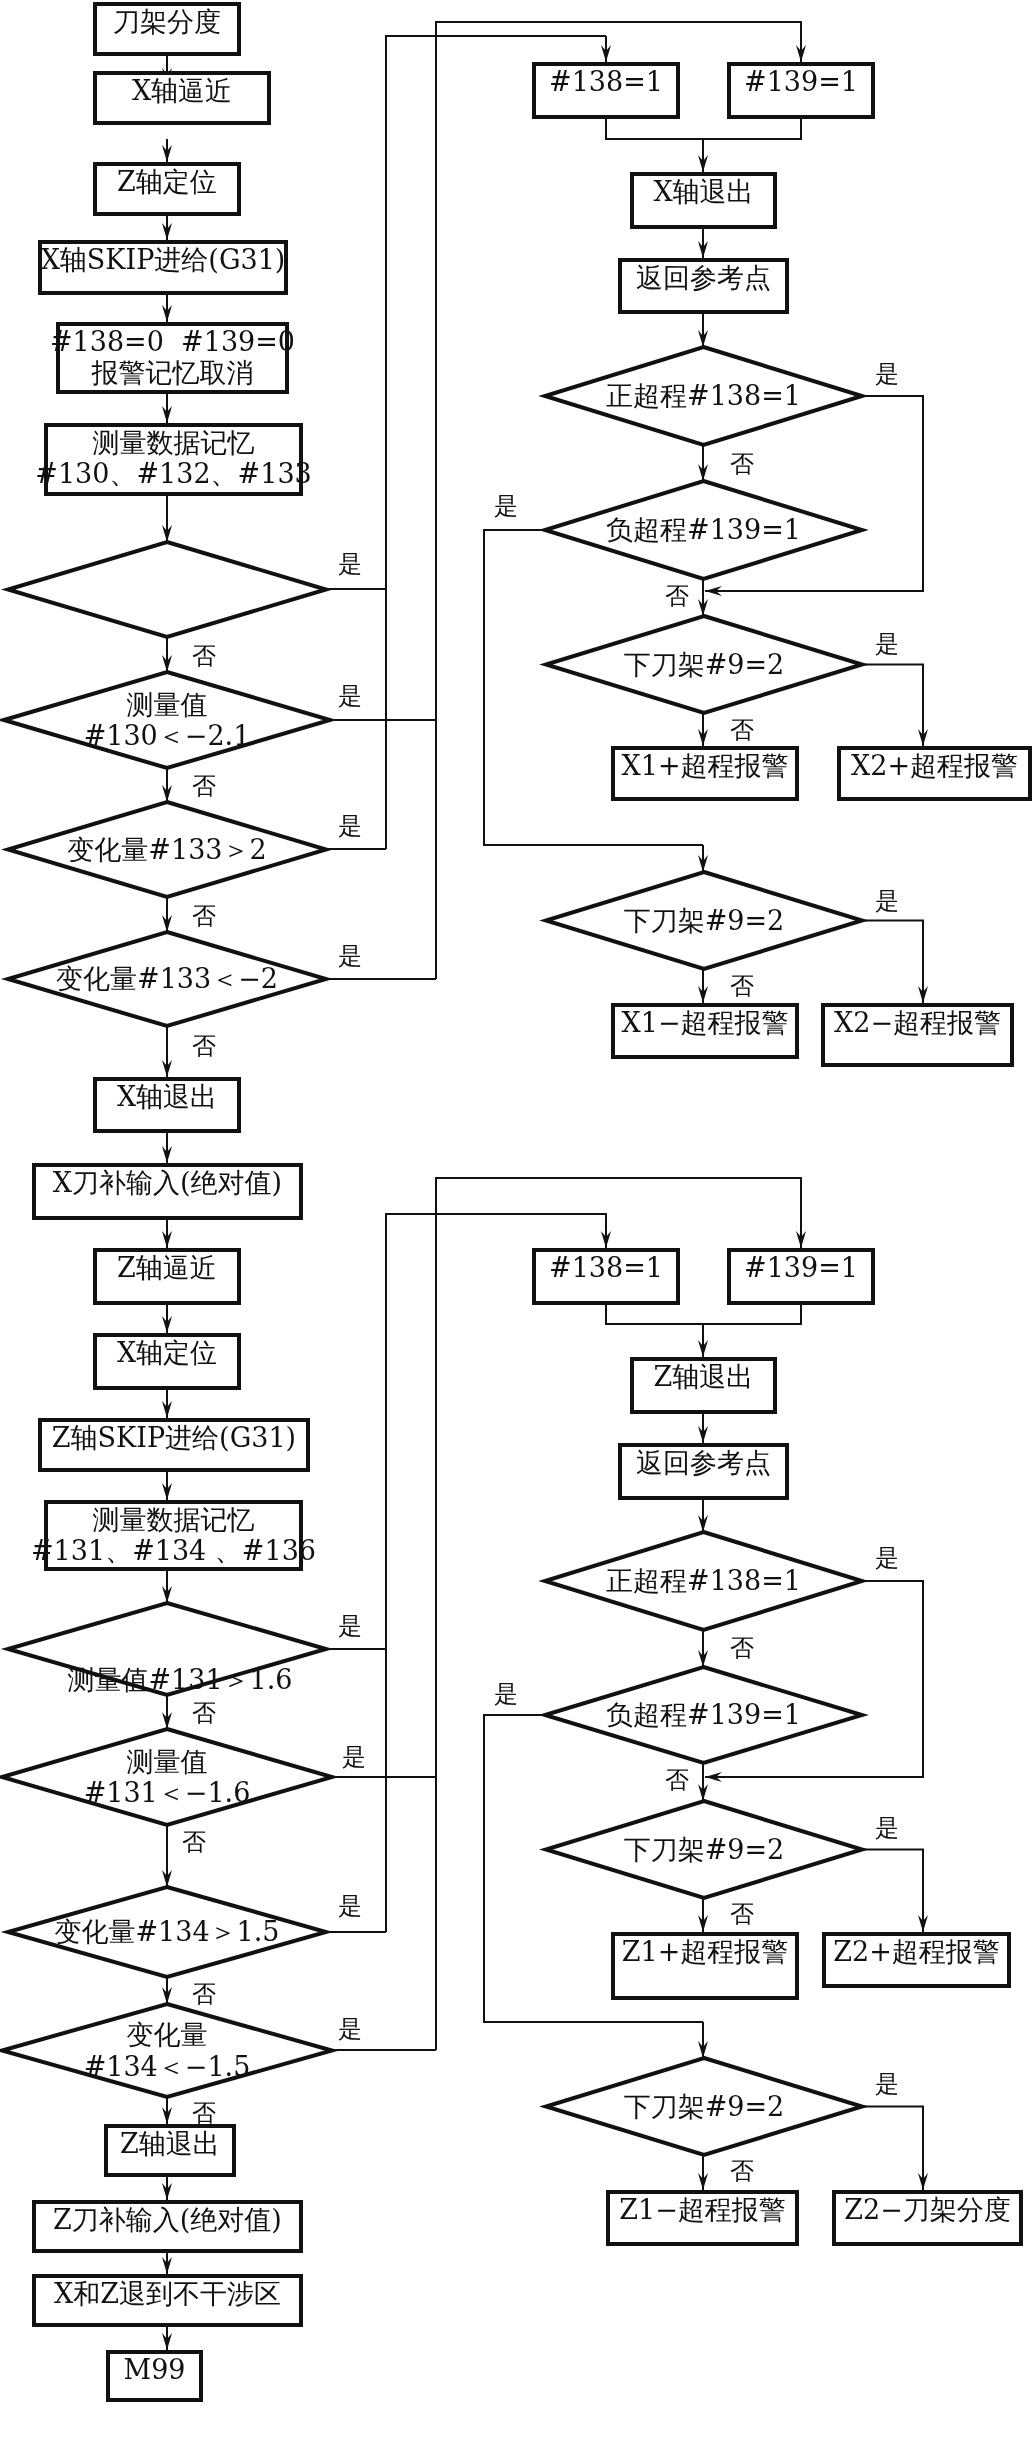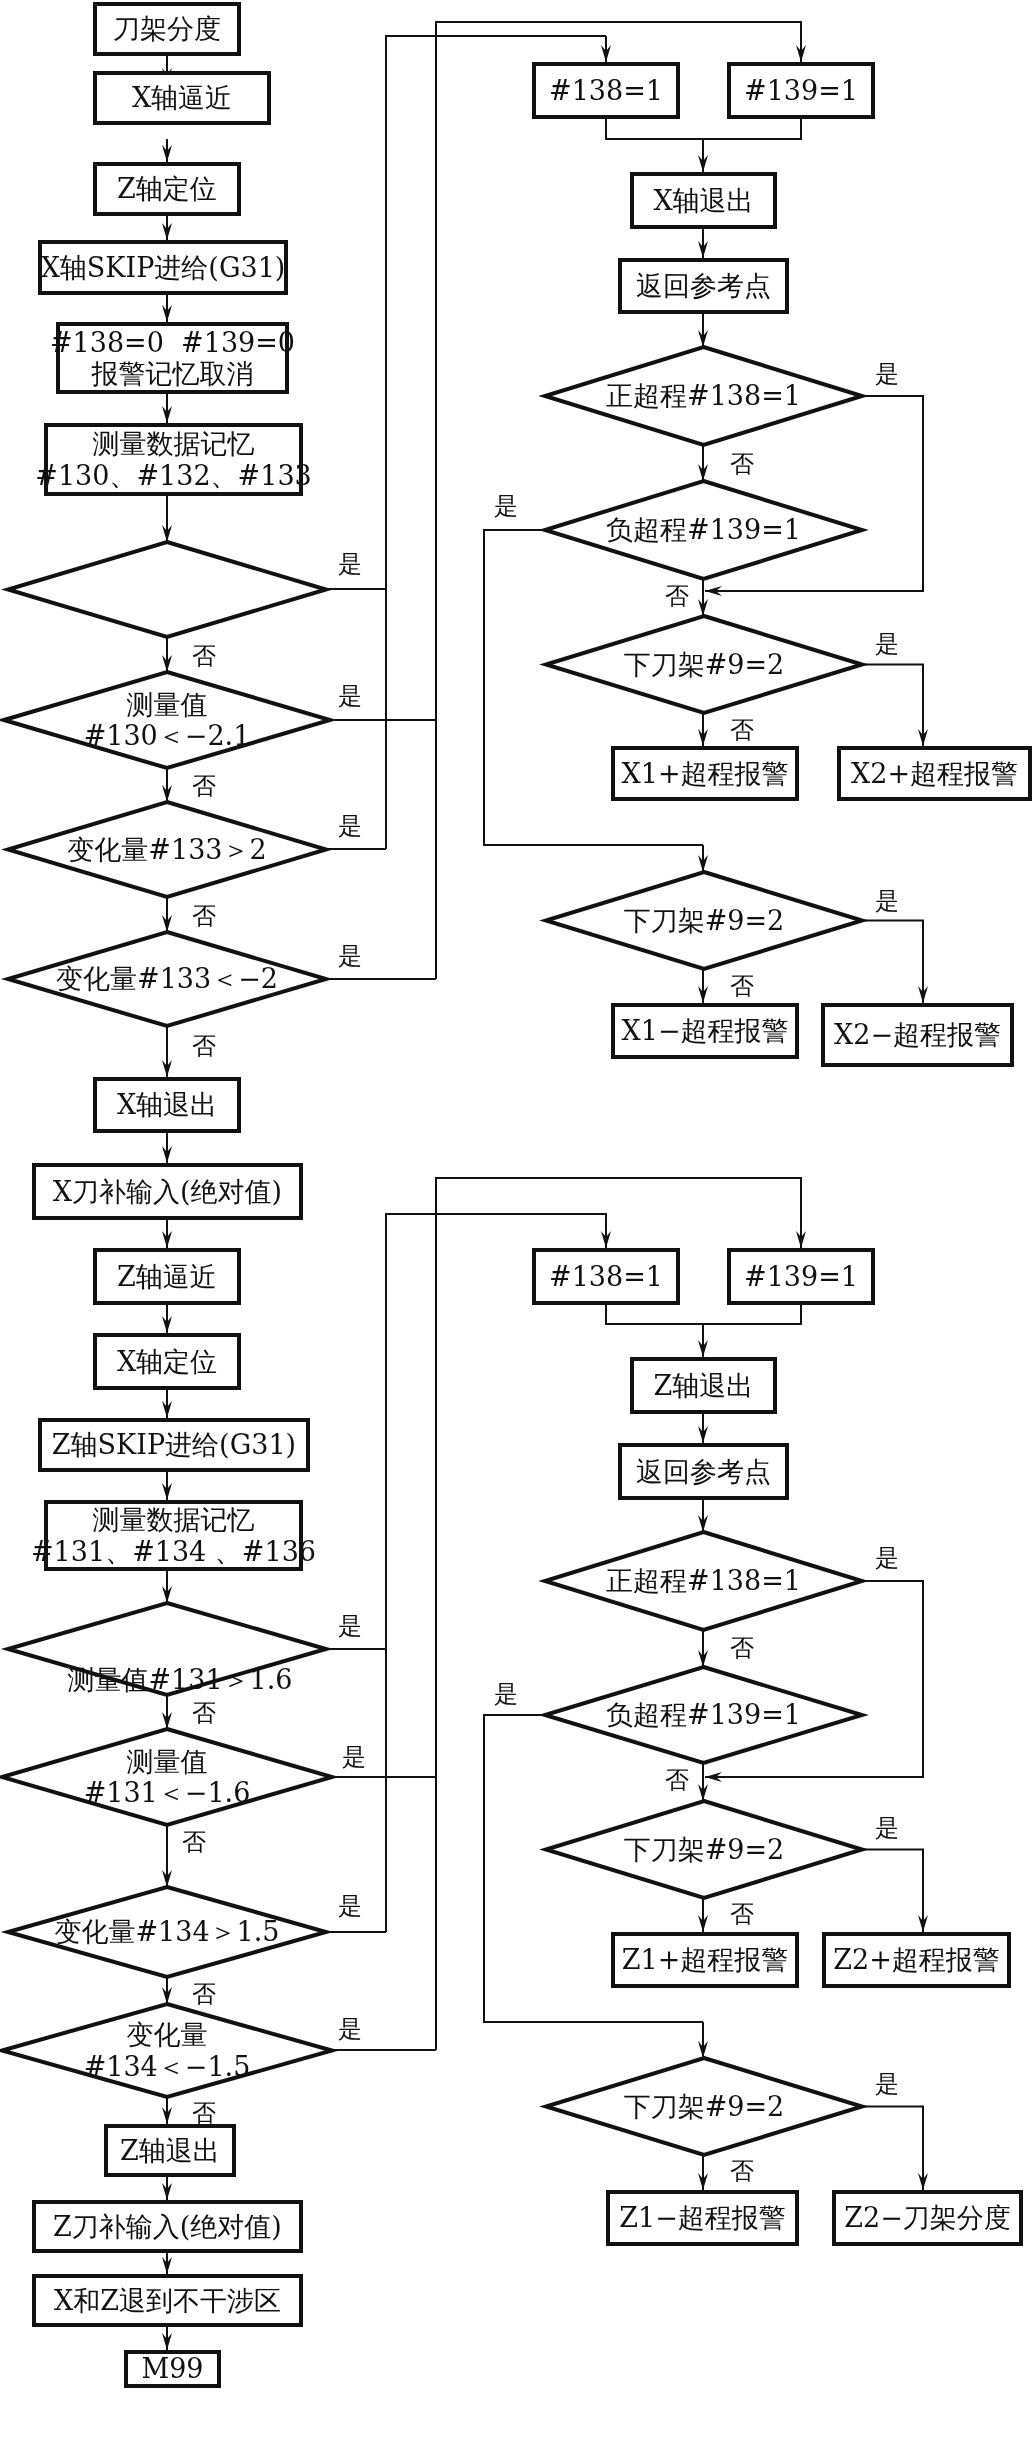--- a/index.html
+++ b/index.html
@@ -1,21 +1,21 @@
 <!DOCTYPE html>
 <html><head>
 <meta charset="utf-8">
 <style>
   html, body { margin: 0; padding: 0; background: #ffffff; }
   #canvas { position: relative; width: 1033px; height: 2444px; background: #ffffff; overflow: hidden; }
   svg#lines { position: absolute; left: 0; top: 0; }
   .box {
     position: absolute; box-sizing: border-box;
     border: 4px solid #111; background: #fff;
-    display: flex; align-items: center; justify-content: center; flex-direction: column;
+    display: flex; align-items: center; flex-direction: column;
     font-family: "DejaVu Serif", "Liberation Serif", serif;
     font-size: 27px; color: #111; line-height: 1.15; text-align: center; white-space: nowrap;
   }
   .dtext {
     position: absolute; display: flex; align-items: center; justify-content: center; flex-direction: column;
     font-family: "DejaVu Serif", "Liberation Serif", serif;
     font-size: 27px; color: #111; line-height: 1.15; text-align: center; white-space: nowrap;
     pointer-events: none;
   }
   .lbl {
@@ -226,21 +226,21 @@
 
   <div class="box" style="left:104px;top:2124px;width:132px;height:53px;">
       <span>Z轴退出</span>
     </div>
   <div class="box" style="left:32px;top:2274px;width:271px;height:53px;">
       <span>X和Z退到不干涉区</span>
     </div>
   <div class="box" style="left:32px;top:2200px;width:271px;height:53px;">
       <span>Z刀补输入(绝对值)</span>
     </div>
-  <div class="box" style="left:124px;top:2350px;width:97px;height:38px;">
+  <div class="box" style="left:106px;top:2350px;width:97px;height:52px;">
       <span>M99</span>
     </div>
 
   <div class="box" style="left:532px;top:62px;width:148px;height:57px;">
       <span>#138=1</span>
     </div>
   <div class="box" style="left:727px;top:62px;width:148px;height:57px;">
       <span>#139=1</span>
     </div>
   <div class="box" style="left:630px;top:172px;width:147px;height:57px;">
@@ -288,21 +288,21 @@
     </div>
   <div class="dtext" style="left:545px;top:1532px;width:317px;height:98px;">
       <span>正超程#138=1</span>
     </div>
   <div class="dtext" style="left:545px;top:1667px;width:317px;height:96px;">
       <span>负超程#139=1</span>
     </div>
   <div class="dtext" style="left:546px;top:1801px;width:316px;height:97px;">
       <span>下刀架#9=2</span>
     </div>
-  <div class="box" style="left:611px;top:1932px;width:188px;height:56px;">
+  <div class="box" style="left:611px;top:1932px;width:188px;height:68px;">
       <span>Z1+超程报警</span>
     </div>
   <div class="box" style="left:822px;top:1932px;width:189px;height:56px;">
       <span>Z2+超程报警</span>
     </div>
   <div class="dtext" style="left:546px;top:2058px;width:316px;height:97px;">
       <span>下刀架#9=2</span>
     </div>
   <div class="box" style="left:606px;top:2190px;width:193px;height:56px;">
       <span>Z1−超程报警</span>

